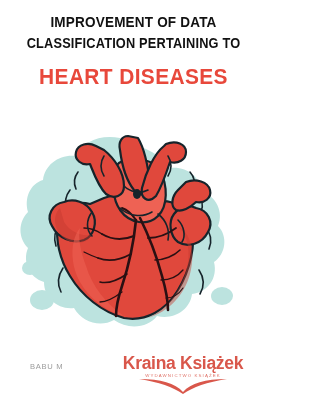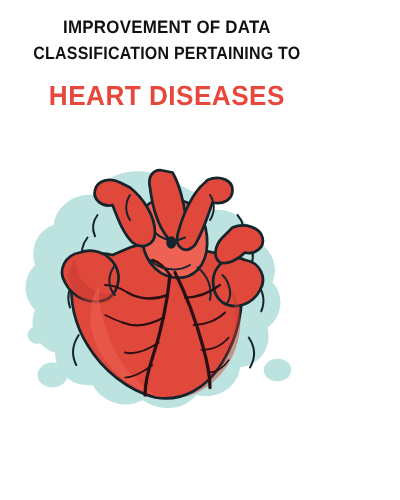--- a/index.html
+++ b/index.html
@@ -291,14 +291,25 @@
         <path d="M 92 84 C 86 92, 86 102, 92 108"></path>
         <path d="M 178 92 C 184 98, 186 108, 182 114"></path>
         <ellipse cx="137" cy="66" rx="4" ry="5" fill="#16242B" stroke="none"></ellipse>
         <path d="M 158 86 C 166 92, 170 102, 168 112"></path>
         <path d="M 104 28 C 100 34, 100 42, 104 48"></path>
         <path d="M 168 28 C 172 34, 172 42, 168 48"></path>
       </g>
     </svg>
   </div>
 
+  <div class="footer">
+    <div class="author">BABU M</div>
+
+    <div class="publisher">
+      <div class="publisher-name">Kraina Książek</div>
+      <div class="publisher-tag">WYDAWNICTWO KSIĄŻEK</div>
+      <svg class="publisher-mark" viewBox="0 0 92 16">
+        <path d="M 2 1 C 24 1, 38 5, 46 14 C 54 5, 68 1, 90 1 C 70 4, 56 9, 46 16 C 36 9, 22 4, 2 1 Z" fill="#D9574B"></path>
+      </svg>
+    </div>
+  </div>
 
 </div>
 
 </body></html>

